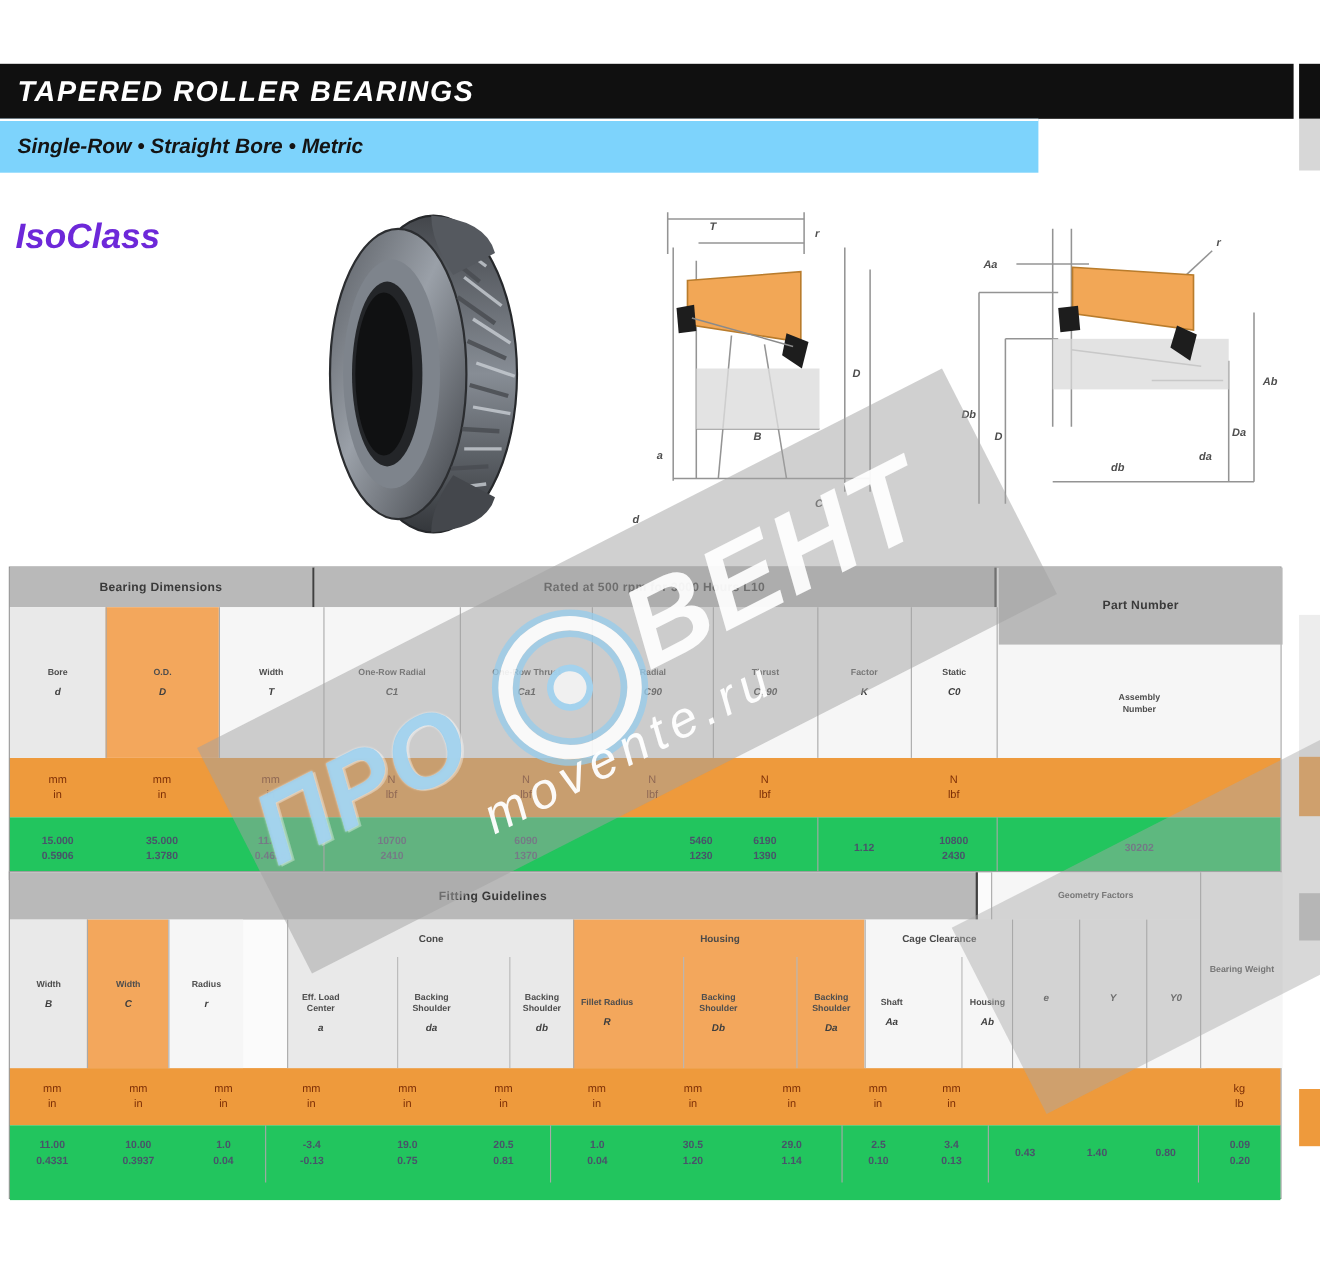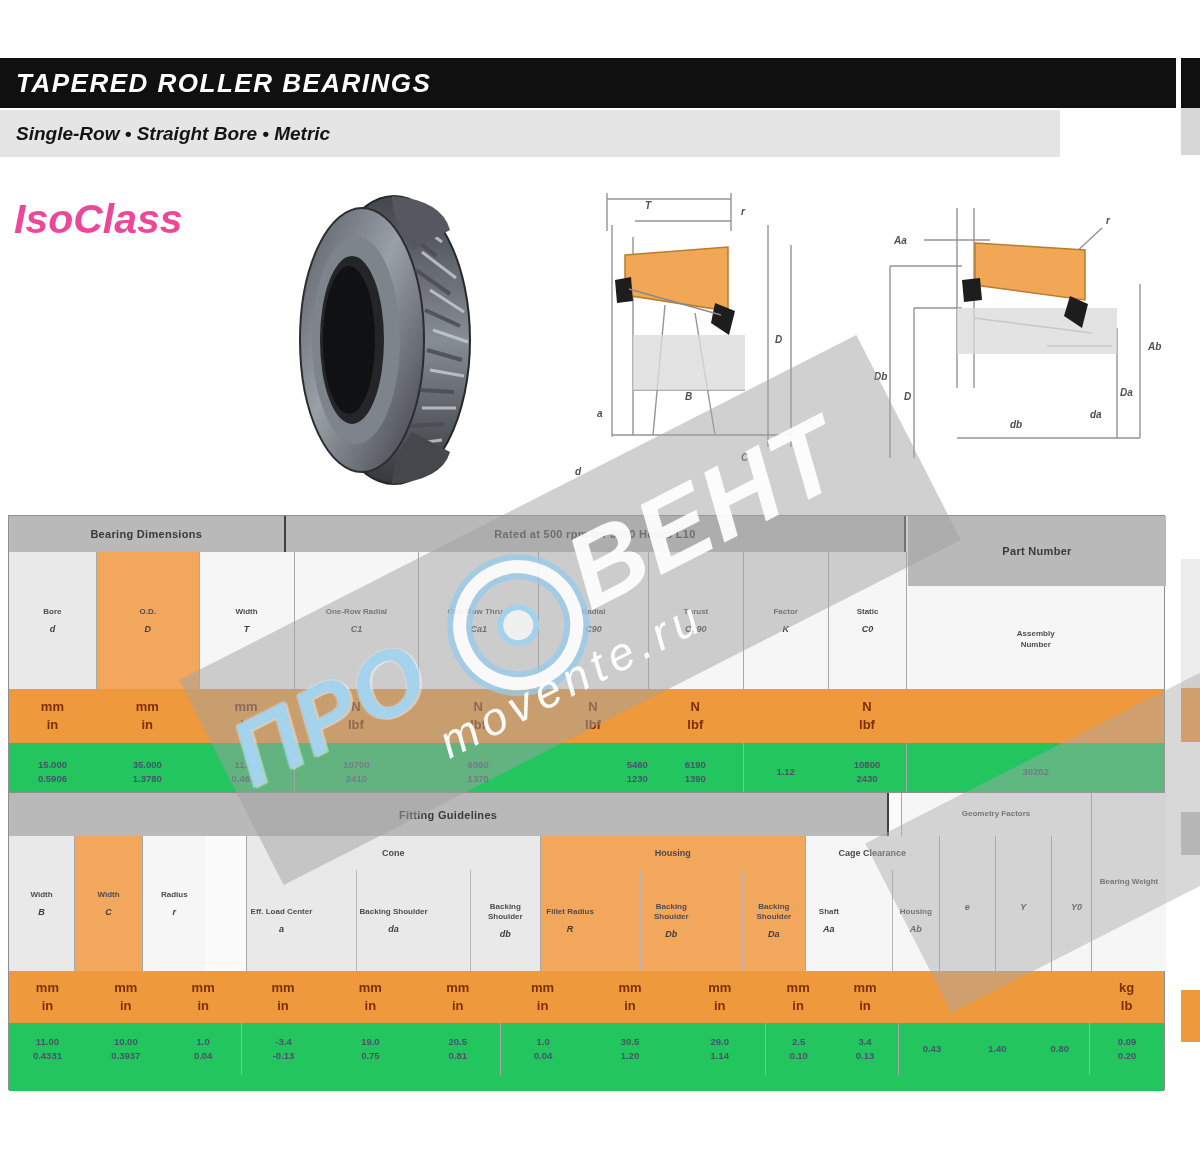--- a/index.html
+++ b/index.html
@@ -4,42 +4,42 @@
 <style>
   html,body{margin:0;padding:0;background:#fff;}
   .page{position:relative;width:1200px;height:1165px;background:#ffffff;overflow:hidden;
         font-family:"Liberation Sans",sans-serif;}
 
   
   .title-bar{position:absolute;left:0;top:58px;width:1176px;height:50px;background:#101010;
              display:flex;align-items:center;}
   .title-bar .t{color:#fff;font-size:26px;font-weight:bold;font-style:italic;letter-spacing:1.5px;
                 padding-left:16px;filter:blur(.5px);}
-  .sub-bar{position:absolute;left:0;top:108px;width:1060px;height:47px;background:#e5e5e5;
+  .sub-bar{position:absolute;left:0;top:108px;width:944px;height:47px;background:#7dd3fc;
            border-top:2px solid #fff;display:flex;align-items:center;}
   .sub-bar .t{color:#141414;font-size:19px;font-weight:bold;font-style:italic;padding-left:16px;filter:blur(.6px);}
-  .brand{position:absolute;left:14px;top:196px;font-size:41px;font-weight:bold;font-style:italic;
-         color:#ec4899;filter:blur(.6px);}
+  .brand{position:absolute;left:14px;top:196px;font-size:32px;font-weight:bold;font-style:italic;
+         color:#6d28d9;filter:blur(.6px);}
 
   
   .sliver{position:absolute;left:1181px;width:19px;}
 
   
   .tbl{position:absolute;left:8px;width:1157px;border:1px solid #8f8f8f;box-sizing:border-box;background:#fbfbfb;}
   .row{display:flex;}
   .gband{background:#b9b9b9;display:flex;align-items:center;justify-content:center;box-sizing:border-box;border-right:2px solid #404040;}
   .glabel{font-size:11px;font-weight:bold;color:#3a3a3a;filter:blur(.45px);letter-spacing:.3px;}
   .hcell{box-sizing:border-box;border-left:1px solid #a9a9a9;display:flex;flex-direction:column;
          align-items:center;justify-content:center;text-align:center;padding:4px 2px;}
   .hcell:first-child{border-left:none;}
   .clabel{font-size:8px;font-weight:bold;color:#4e4e4e;line-height:1.3;filter:blur(.4px);}
   .csym{font-size:9px;font-weight:bold;font-style:italic;color:#3e3e3e;margin-top:7px;filter:blur(.4px);}
   .unit-row{background:#ee9a3c;}
   .ucell{box-sizing:border-box;display:flex;flex-direction:column;align-items:center;justify-content:center;}
-  .unit{font-size:13px;font-weight:bold;color:#7c2e06;line-height:1.35;filter:blur(.35px);}
+  .unit{font-size:10px;font-weight:normal;color:#7c2e06;line-height:1.35;filter:blur(.35px);}
   .data-row{background:#22c55e;}
   .dcell{box-sizing:border-box;display:flex;flex-direction:column;align-items:center;justify-content:center;}
   .val{font-size:9.5px;font-weight:bold;color:#49536a;line-height:1.5;text-align:center;filter:blur(.35px);}
   .div-l{border-left:1px solid #a9a9a9;}
   .orange{background:#f3a75c;}
   .ltgray{background:#e9e9e9;}
   .white{background:#f6f6f6;}
 
   .grp{box-sizing:border-box;border-left:1px solid #a9a9a9;display:flex;flex-direction:column;}
   .grp-title{height:34px;display:flex;align-items:center;justify-content:center;
@@ -340,21 +340,21 @@
         <span class="csym">B</span>
       </div>
       <div class="hcell orange" style="width:80px;">
         <span class="clabel">Width</span>
         <span class="csym">C</span>
       </div>
       <div class="hcell white" style="width:75px;">
         <span class="clabel">Radius</span>
         <span class="csym">r</span>
       </div>
-      <div class="grp ltgray" style="width:294px;margin-left:40px;">
+      <div class="grp ltgray" style="width:260px;margin-left:40px;">
         <div class="grp-title">Cone</div>
         <div class="grp-sub">
           <div class="hcell" style="width:85px;">
             <span class="clabel">Eff. Load Center</span>
             <span class="csym">a</span>
           </div>
           <div class="hcell" style="width:90px;">
             <span class="clabel">Backing Shoulder</span>
             <span class="csym">da</span>
           </div>

